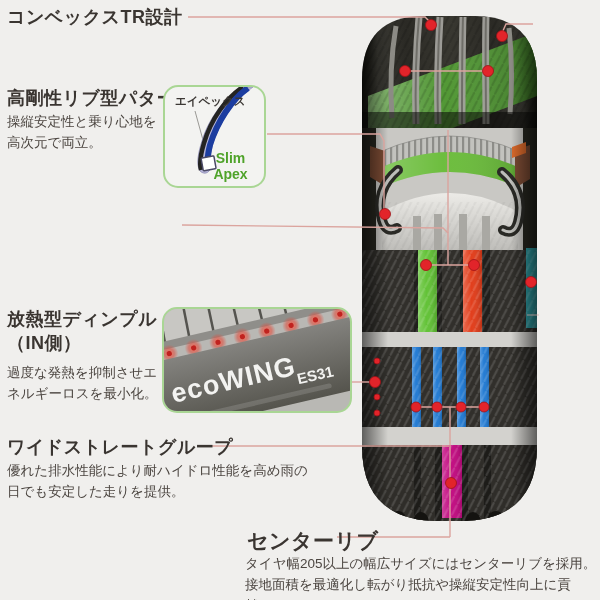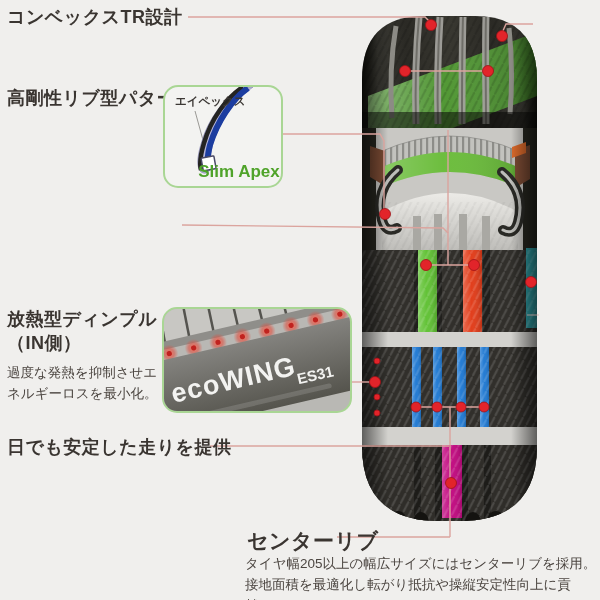--- a/index.html
+++ b/index.html
@@ -17,21 +17,21 @@
   }
   .figbox{
     position:absolute;border:2px solid #a9d694;border-radius:15px;
     background:#f3f3f1;z-index:3;box-sizing:border-box;overflow:hidden;
   }
   .figlabel{
     position:absolute;left:10px;top:7px;font-size:11.5px;font-weight:700;color:#3c3835;z-index:4;
   }
   .figcaption{
     position:absolute;left:0;right:0;bottom:4px;text-align:center;
-    font-size:17px;font-weight:700;color:#4fa32a;z-index:4;padding-left:32px;
+    font-size:14px;font-weight:700;color:#4fa32a;z-index:4;padding-left:32px;
   }
   svg{display:block}
   #tire-svg{position:absolute;left:0;top:0;z-index:1;}
 </style>
 </head>
 <body>
 
 <div id="stage">
 
   <svg id="tire-svg" width="600" height="600" viewBox="0 0 600 600">
@@ -227,32 +227,34 @@
       <circle cx="437" cy="407" r="5"></circle>
       <circle cx="461" cy="407" r="5"></circle>
       <circle cx="484" cy="407" r="5"></circle>
       <circle cx="451" cy="483" r="5.5"></circle>
     </g>
   </svg>
 
   <h2 class="ft" style="left:7px;top:5px">コンベックスTR設計</h2>
 
   <h2 class="ft" style="left:7px;top:86px">高剛性リブ型パターン</h2>
+  <div class="fd" style="left:7px;top:111px;width:165px">操縦安定性と乗り心地を<br>高次元で両立。</div>
 
 
   <h2 class="ft" style="left:7px;top:307px">放熱型ディンプル</h2>
   <h2 class="ft" style="left:7px;top:331px">（IN側）</h2>
   <div class="fd" style="left:7px;top:362px;width:165px">過度な発熱を抑制させエ<br>ネルギーロスを最小化。</div>
 
-  <h2 class="ft" style="left:7px;top:435px">日でも安定した走りを提供</h2>
+  <h2 class="ft" style="left:7px;top:435px">ワイドストレートグループ</h2>
+  <div class="fd" style="left:7px;top:460px;width:320px">優れた排水性能により耐ハイドロ性能を高め雨の<br>日でも安定した走りを提供。</div>
 
   <h2 class="ft" style="left:247px;top:527px;font-size:21px">センターリブ</h2>
   <div class="fd" style="left:245px;top:553px;width:352px">タイヤ幅205以上の幅広サイズにはセンターリブを採用。<br>接地面積を最適化し転がり抵抗や操縦安定性向上に貢献。</div>
 
-  <div class="figbox" style="left:163px;top:85px;width:120px;height:103px">
+  <div class="figbox" style="left:163px;top:85px;width:103px;height:103px">
     <svg width="99" height="99" viewBox="0 0 99 99">
       <line x1="30" y1="24" x2="41" y2="64" stroke="#9a9995" stroke-width="1"></line>
       <path d="M88,0 C70,12 55,34 48,56 C46,63 45,70 46,76 C47,85 40,89 35,84 C31,78 33,66 37,54 C44,30 62,8 78,0 Z" fill="#b6b5d8" stroke="#8f8eb8" stroke-width=".8"></path>
       <path d="M78,0 C62,10 46,32 39,56 C36,66 34,76 36,83" stroke="#242422" stroke-width="4.5" fill="none"></path>
       <path d="M83,1 C67,12 52,35 45,58 C43,66 42,72 43,78" stroke="#1c3da0" stroke-width="6" fill="none"></path>
       <rect x="37" y="70" width="13" height="13" rx="1" transform="rotate(-10 43 76)" fill="#ffffff" stroke="#4a4965" stroke-width="1.5"></rect>
     </svg>
     <span class="figlabel">エイペックス</span>
     <span class="figcaption">Slim Apex</span>
   </div>

